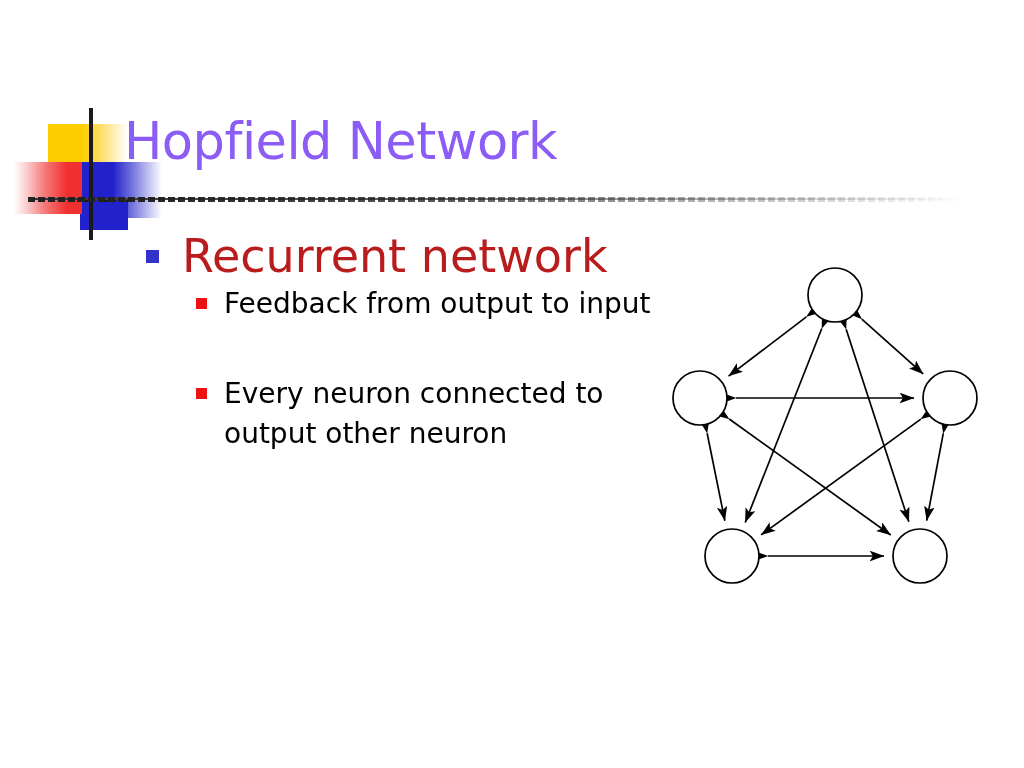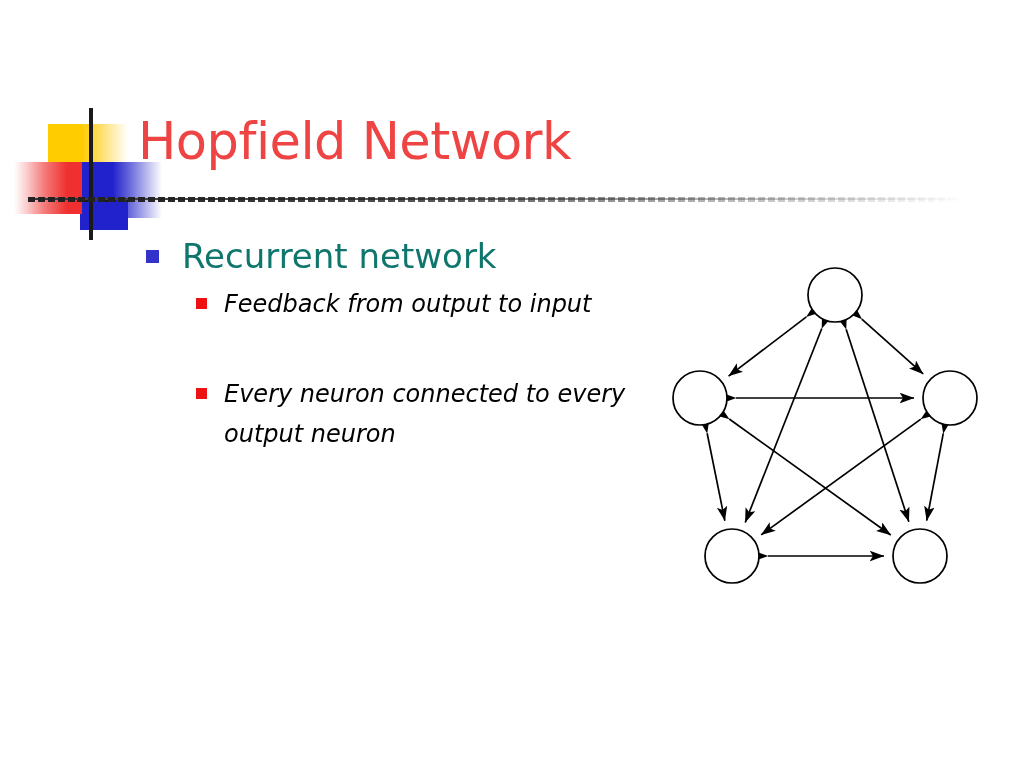--- a/index.html
+++ b/index.html
@@ -76,25 +76,25 @@
     left: 70px;
     top: 98px;
     width: 60px;
     height: 4px;
     background: repeating-linear-gradient(to right, #1a1a1a 0px, #1a1a1a 4px, rgba(0,0,0,0) 4px, rgba(0,0,0,0) 7px);
   }
 
   
   .title {
     position: absolute;
-    left: 138px;
+    left: 124px;
     top: 112px;
     font-size: 51px;
     line-height: 60px;
-    color: #ef4444;
+    color: #8b5cf6;
     letter-spacing: -0.5px;
     white-space: nowrap;
   }
 
   
   .title-rule {
     position: absolute;
     left: 28px;
     top: 197px;
     width: 935px;
@@ -121,41 +121,40 @@
   
   .body-list {
     position: absolute;
     left: 140px;
     top: 236px;
     width: 520px;
   }
   .bullet-l1 {
     position: relative;
     padding-left: 42px;
-    font-size: 34px;
+    font-size: 46px;
     line-height: 40px;
-    color: #0f766e;
+    color: #b91c1c;
     margin-bottom: 8px;
   }
   .bullet-l1 .marker {
     position: absolute;
     left: 6px;
     top: 14px;
     width: 13px;
     height: 13px;
     background: #3333CC;
   }
   .bullet-l2 {
     position: relative;
     padding-left: 84px;
-    font-size: 24px;
+    font-size: 28px;
     line-height: 40px;
     color: #000000;
     margin-top: 2px;
-    font-style: italic;
   }
   .bullet-l2 .marker {
     position: absolute;
     left: 56px;
     top: 14px;
     width: 11px;
     height: 11px;
     background: #EE1111;
   }
   .group-gap { height: 48px; }
@@ -201,21 +200,21 @@
     <div class="bullet-l2">
       <span class="marker"></span>
       <span>Feedback from output to input</span>
     </div>
 
     <div class="group-gap"></div>
 
 
     <div class="bullet-l2">
       <span class="marker"></span>
-      <span>Every neuron connected to every output neuron</span>
+      <span>Every neuron connected to output other neuron</span>
     </div>
 
   </div>
 
   <div class="diagram">
     <svg id="net-svg" width="360" height="360" viewBox="0 0 360 360">
       <defs>
         <marker id="ah" markerWidth="9" markerHeight="9" refX="8.4" refY="3.1" orient="auto" markerUnits="strokeWidth">
           <path d="M0,0 L8.6,3.1 L0,6.2 L1.9,3.1 z" fill="#000000"></path>
         </marker>

